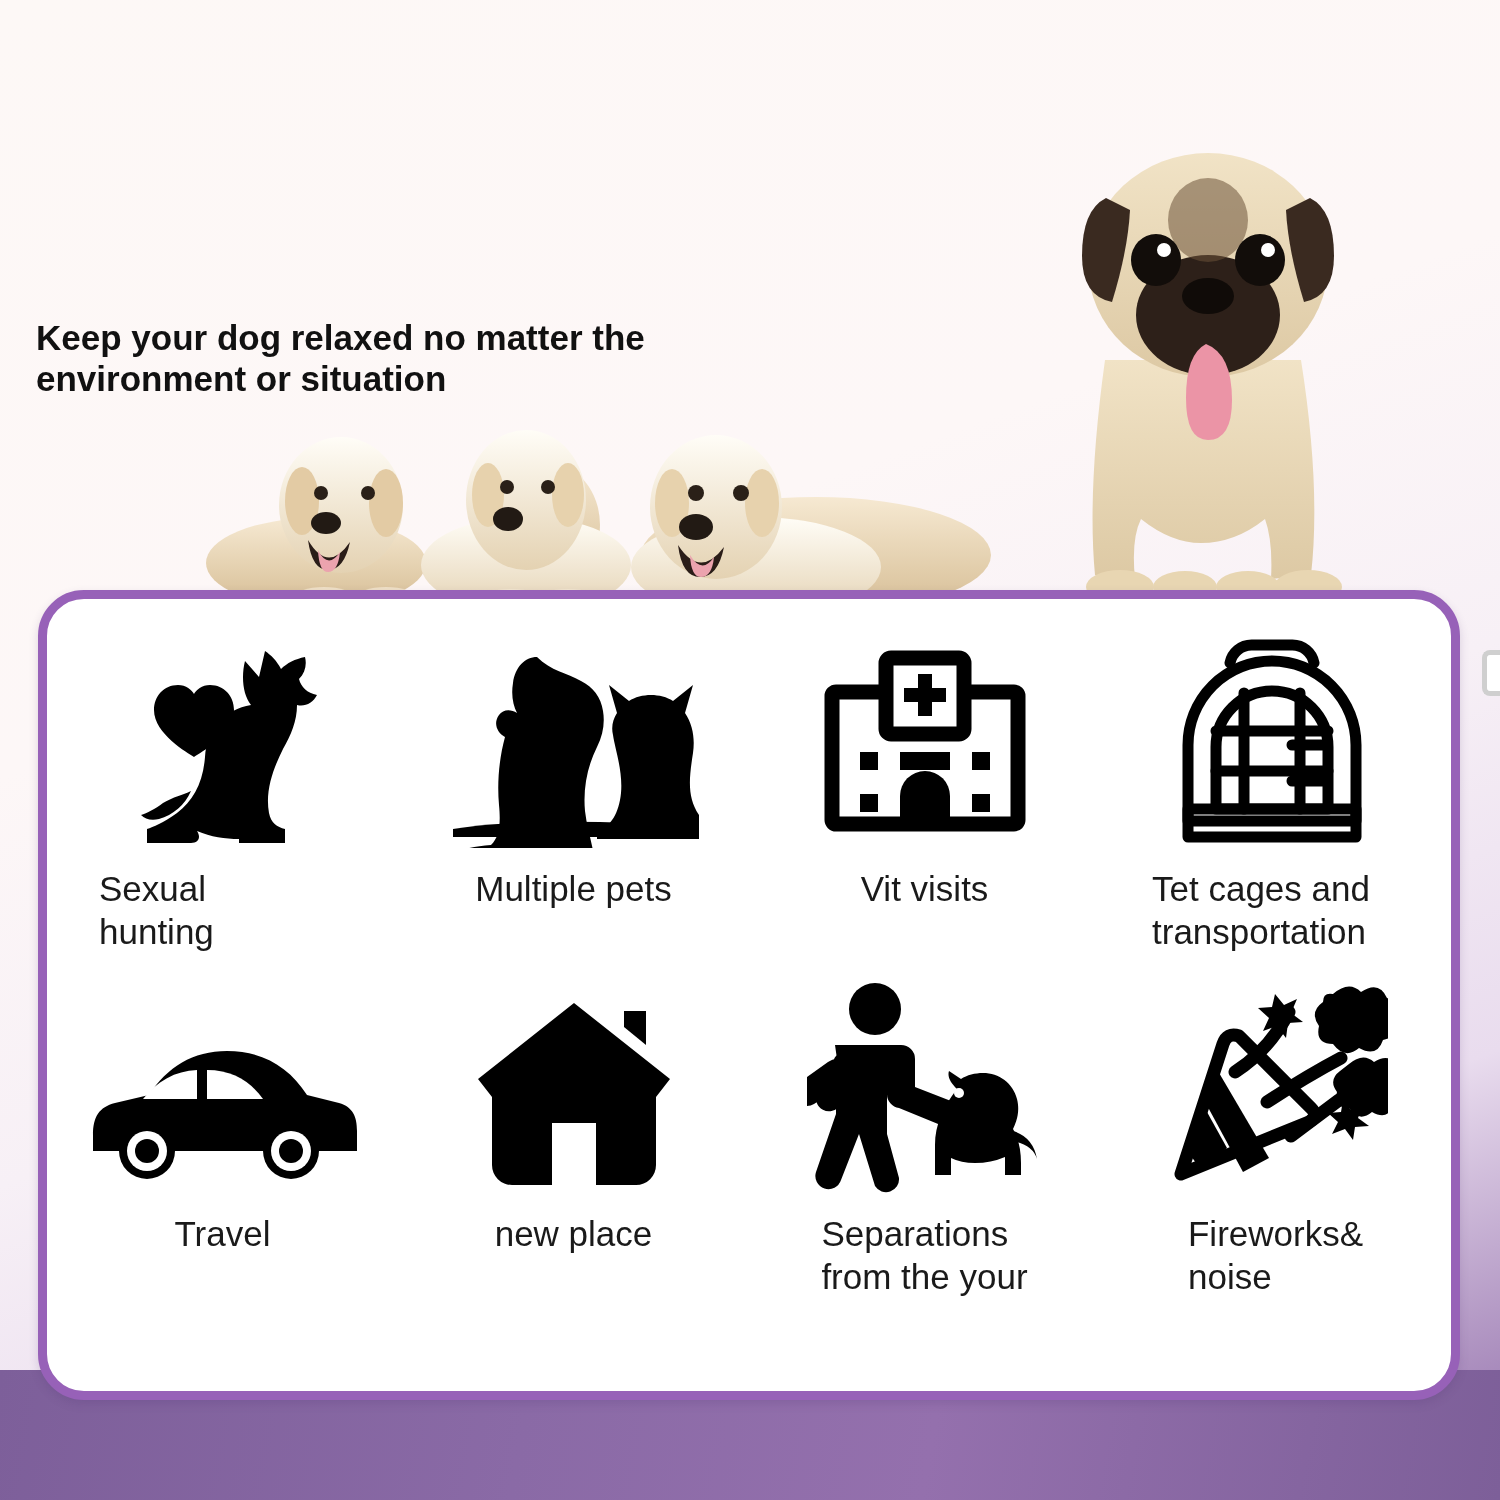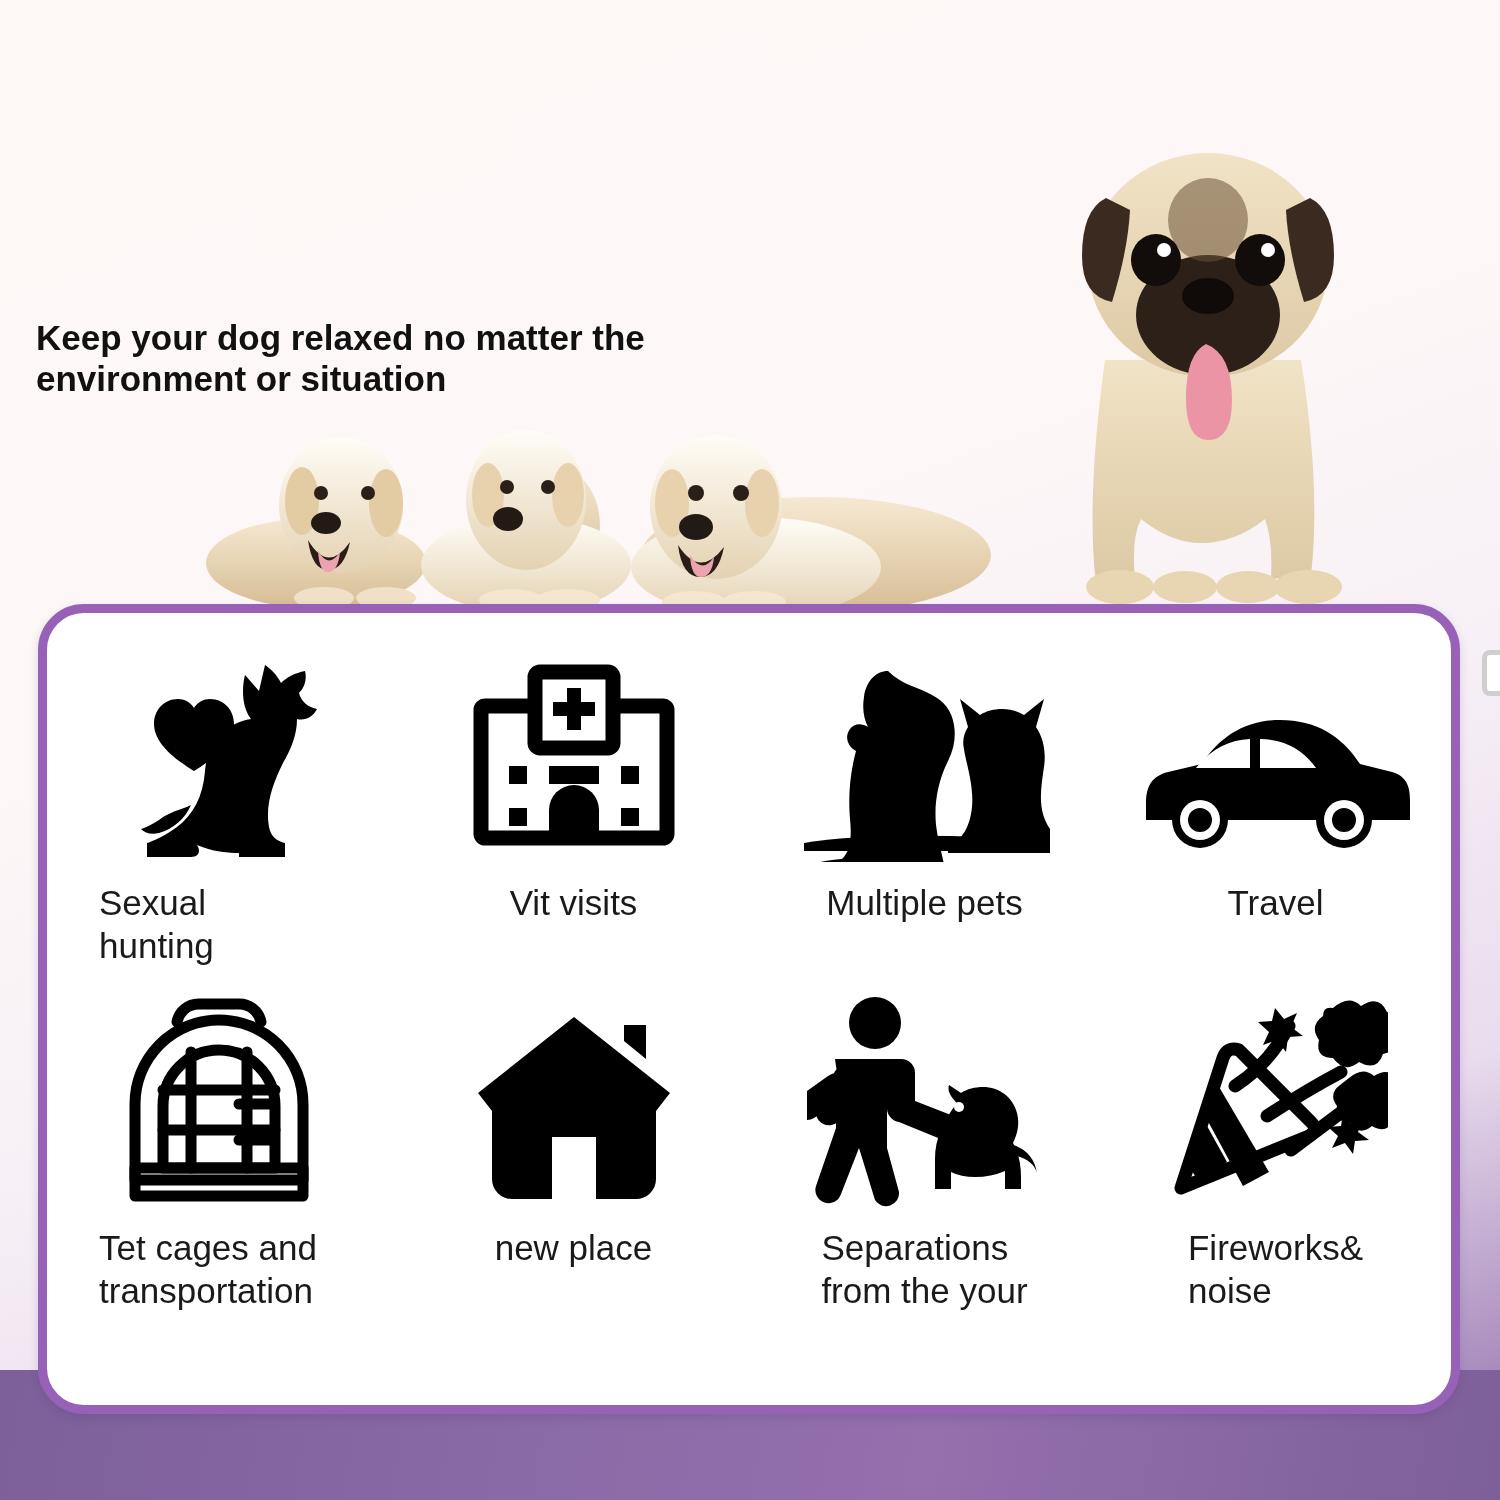--- a/index.html
+++ b/index.html
@@ -55,21 +55,21 @@
   .ground {
     position: absolute; left: 196px; bottom: 12px; width: 790px; height: 16px;
     background: linear-gradient(180deg,#e7dfd6,#f7f3ef);
     border-radius: 50%/60%;
     filter: blur(2px);
   }
   .pug-wrap { position: absolute; left: 1010px; top: -295px; width: 370px; height: 520px; }
 
   
   .card {
-    position: absolute; left: 38px; top: 604px; width: 1422px; height: 810px;
+    position: absolute; left: 38px; top: 590px; width: 1422px; height: 810px;
     background: #ffffff;
     border: 9px solid #9761b8;
     border-radius: 46px;
     box-shadow: 0 4px 10px rgba(80,50,110,.18);
   }
   .grid {
     position: absolute; left: 0; top: 34px; width: 100%;
     display: grid;
     grid-template-columns: repeat(4, 1fr);
     grid-template-rows: 345px 345px;
@@ -214,89 +214,89 @@
           <svg width="215" height="205" viewBox="0 0 215 205">
             <path d="M63 42 c-14 0 -24 11 -24 25 c0 24 34 43 40 47 c6 -4 40 -23 40 -47 c0 -14 -10 -25 -24 -25 c-8 0 -14 5 -16 9 c-2 -4 -8 -9 -16 -9z" fill="#000"></path>
             <path d="M150 8 l-6 26 l-14 -16 c-4 16 -2 34 6 44 c-26 4 -44 24 -46 52 c-2 26 -12 44 -28 56 c-14 10 -24 14 -30 16 l0 14 l44 0 c8 0 10 -6 6 -12 c14 6 28 8 42 8 l0 4 l46 0 l0 -14 c-8 -2 -14 -6 -16 -16 c-4 -22 4 -44 14 -64 c8 -14 14 -28 14 -44 c8 2 16 -2 20 -10 c-10 -2 -16 -8 -18 -16 c6 -6 8 -14 6 -22 c-10 2 -18 6 -24 12 c-4 -8 -10 -14 -16 -18z" fill="#000"></path>
             <path d="M76 148 c-6 14 -18 24 -32 28 c-8 2 -14 0 -18 -4 c6 -2 14 -6 22 -12 c10 -6 20 -8 28 -12z" fill="#000"></path>
           </svg>
         </div>
         <div class="cell-label">Sexual
 hunting</div>
       </div>
 
+      <div class="cell c2 r0">
+        <div class="icon-box">
+          <svg width="250" height="205" viewBox="0 0 250 205">
+
+            <path d="M70 48 c-4 -22 6 -34 14 -34 c8 0 12 8 14 16 c10 -10 26 -16 40 c0 0 0 0 0 0z" fill="none"></path>
+            <path d="M88 14 c-12 0 -22 10 -24 26 c-2 12 0 22 4 30 c-6 -4 -14 -4 -18 2 c-6 8 -2 18 6 22 c-6 22 -8 46 -6 68 c2 20 0 32 -8 40 c-22 2 -38 6 -46 12 l0 6 l150 0 c-2 -18 -8 -34 -10 -52 c-2 -22 2 -44 12 -64 c6 -12 8 -24 6 -36 c-2 -14 -10 -24 -22 -30 c-14 -8 -30 -10 -44 -24z" fill="#000"></path>
+
+            <path d="M168 70 l-8 -28 l20 16 c6 -4 14 -6 22 -6 c8 0 16 2 22 6 l20 -16 l-8 28 c8 12 10 26 8 40 c-4 26 -6 44 6 62 c8 12 18 16 28 16 l0 8 l-130 0 l0 -8 c14 -4 22 -18 24 -38 c2 -22 -6 -44 -8 -58 c-2 -8 0 -16 4 -22z" fill="#000"></path>
+
+            <path d="M4 186 q60 -10 180 -6 q60 2 62 14 l-242 0z" fill="#000"></path>
+          </svg>
+        </div>
+        <div class="cell-label">Multiple pets</div>
+      </div>
+
       <div class="cell c1 r0">
         <div class="icon-box">
           <svg width="210" height="200" viewBox="0 0 210 200">
             <g fill="none" stroke="#000" stroke-width="15" stroke-linejoin="round" stroke-linecap="round">
               <rect x="12" y="44" width="186" height="132" rx="4"></rect>
               <rect x="66" y="10" width="78" height="76" rx="5" fill="#fff"></rect>
             </g>
             <path d="M98 26 h14 v14 h14 v14 h-14 v14 h-14 v-14 h-14 v-14 h14z" fill="#000"></path>
             <rect x="40" y="104" width="18" height="18" fill="#000"></rect>
             <rect x="152" y="104" width="18" height="18" fill="#000"></rect>
             <rect x="40" y="146" width="18" height="18" fill="#000"></rect>
             <rect x="152" y="146" width="18" height="18" fill="#000"></rect>
             <rect x="80" y="104" width="50" height="18" fill="#000"></rect>
             <path d="M80 176 v-28 a25 25 0 0 1 50 0 v28z" fill="#000"></path>
           </svg>
         </div>
         <div class="cell-label">Vit visits</div>
       </div>
 
-      <div class="cell c2 r0">
-        <div class="icon-box">
-          <svg width="250" height="205" viewBox="0 0 250 205">
-
-            <path d="M70 48 c-4 -22 6 -34 14 -34 c8 0 12 8 14 16 c10 -10 26 -16 40 c0 0 0 0 0 0z" fill="none"></path>
-            <path d="M88 14 c-12 0 -22 10 -24 26 c-2 12 0 22 4 30 c-6 -4 -14 -4 -18 2 c-6 8 -2 18 6 22 c-6 22 -8 46 -6 68 c2 20 0 32 -8 40 c-22 2 -38 6 -46 12 l0 6 l150 0 c-2 -18 -8 -34 -10 -52 c-2 -22 2 -44 12 -64 c6 -12 8 -24 6 -36 c-2 -14 -10 -24 -22 -30 c-14 -8 -30 -10 -44 -24z" fill="#000"></path>
-
-            <path d="M168 70 l-8 -28 l20 16 c6 -4 14 -6 22 -6 c8 0 16 2 22 6 l20 -16 l-8 28 c8 12 10 26 8 40 c-4 26 -6 44 6 62 c8 12 18 16 28 16 l0 8 l-130 0 l0 -8 c14 -4 22 -18 24 -38 c2 -22 -6 -44 -8 -58 c-2 -8 0 -16 4 -22z" fill="#000"></path>
-
-            <path d="M4 186 q60 -10 180 -6 q60 2 62 14 l-242 0z" fill="#000"></path>
-          </svg>
-        </div>
-        <div class="cell-label">Multiple pets</div>
+      <div class="cell c0 r1">
+        <div class="icon-box">
+          <svg width="215" height="215" viewBox="0 0 215 215">
+            <g fill="none" stroke="#000" stroke-width="11" stroke-linejoin="round" stroke-linecap="round">
+              <path d="M62 30 a22 22 0 0 1 22 -18 h40 a22 22 0 0 1 22 18"></path>
+              <path d="M20 188 v-76 a84 84 0 0 1 84 -84 a84 84 0 0 1 84 84 v76z"></path>
+              <rect x="20" y="176" width="168" height="28"></rect>
+              <path d="M48 176 v-62 a56 56 0 0 1 56 -56 a56 56 0 0 1 56 56 v62z"></path>
+              <path d="M48 98 h112 M48 138 h112"></path>
+              <path d="M76 60 v116 M132 60 v116"></path>
+              <path d="M124 112 h34 M124 148 h34"></path>
+            </g>
+          </svg>
+        </div>
+        <div class="cell-label">Tet cages and
+transportation</div>
       </div>
 
       <div class="cell c3 r0">
         <div class="icon-box">
           <svg width="275" height="150" viewBox="0 0 275 150">
             <path d="M8 92 c0 -18 6 -28 22 -32 l34 -8 c18 -28 44 -44 78 -44 c36 0 62 16 80 44 l32 8 c14 4 18 14 18 28 l0 20 l-264 0z" fill="#000"></path>
             <path d="M58 56 c14 -18 32 -28 54 -29 l0 29z" fill="#fff"></path>
             <path d="M122 27 c26 0 44 12 56 29 l-56 0z" fill="#fff"></path>
             <circle cx="62" cy="108" r="28" fill="#000"></circle>
             <circle cx="62" cy="108" r="20" fill="#fff"></circle>
             <circle cx="62" cy="108" r="12" fill="#000"></circle>
             <circle cx="206" cy="108" r="28" fill="#000"></circle>
             <circle cx="206" cy="108" r="20" fill="#fff"></circle>
             <circle cx="206" cy="108" r="12" fill="#000"></circle>
           </svg>
         </div>
         <div class="cell-label">Travel</div>
       </div>
 
-      <div class="cell c0 r1">
-        <div class="icon-box">
-          <svg width="215" height="215" viewBox="0 0 215 215">
-            <g fill="none" stroke="#000" stroke-width="11" stroke-linejoin="round" stroke-linecap="round">
-              <path d="M62 30 a22 22 0 0 1 22 -18 h40 a22 22 0 0 1 22 18"></path>
-              <path d="M20 188 v-76 a84 84 0 0 1 84 -84 a84 84 0 0 1 84 84 v76z"></path>
-              <rect x="20" y="176" width="168" height="28"></rect>
-              <path d="M48 176 v-62 a56 56 0 0 1 56 -56 a56 56 0 0 1 56 56 v62z"></path>
-              <path d="M48 98 h112 M48 138 h112"></path>
-              <path d="M76 60 v116 M132 60 v116"></path>
-              <path d="M124 112 h34 M124 148 h34"></path>
-            </g>
-          </svg>
-        </div>
-        <div class="cell-label">Tet cages and
-transportation</div>
-      </div>
-
       <div class="cell c1 r1">
         <div class="icon-box">
           <svg width="220" height="212" viewBox="0 0 220 212">
             <path d="M110 22 l96 76 l-14 18 l-82 -64 l-82 64 l-14 -18z" fill="#000"></path>
             <path d="M160 30 h22 v34 l-22 -18z" fill="#000"></path>
             <path d="M110 42 l82 64 v78 a20 20 0 0 1 -20 20 h-40 v-62 h-44 v62 h-40 a20 20 0 0 1 -20 -20 v-78z" fill="#000"></path>
           </svg>
         </div>
         <div class="cell-label">new place</div>
       </div>

